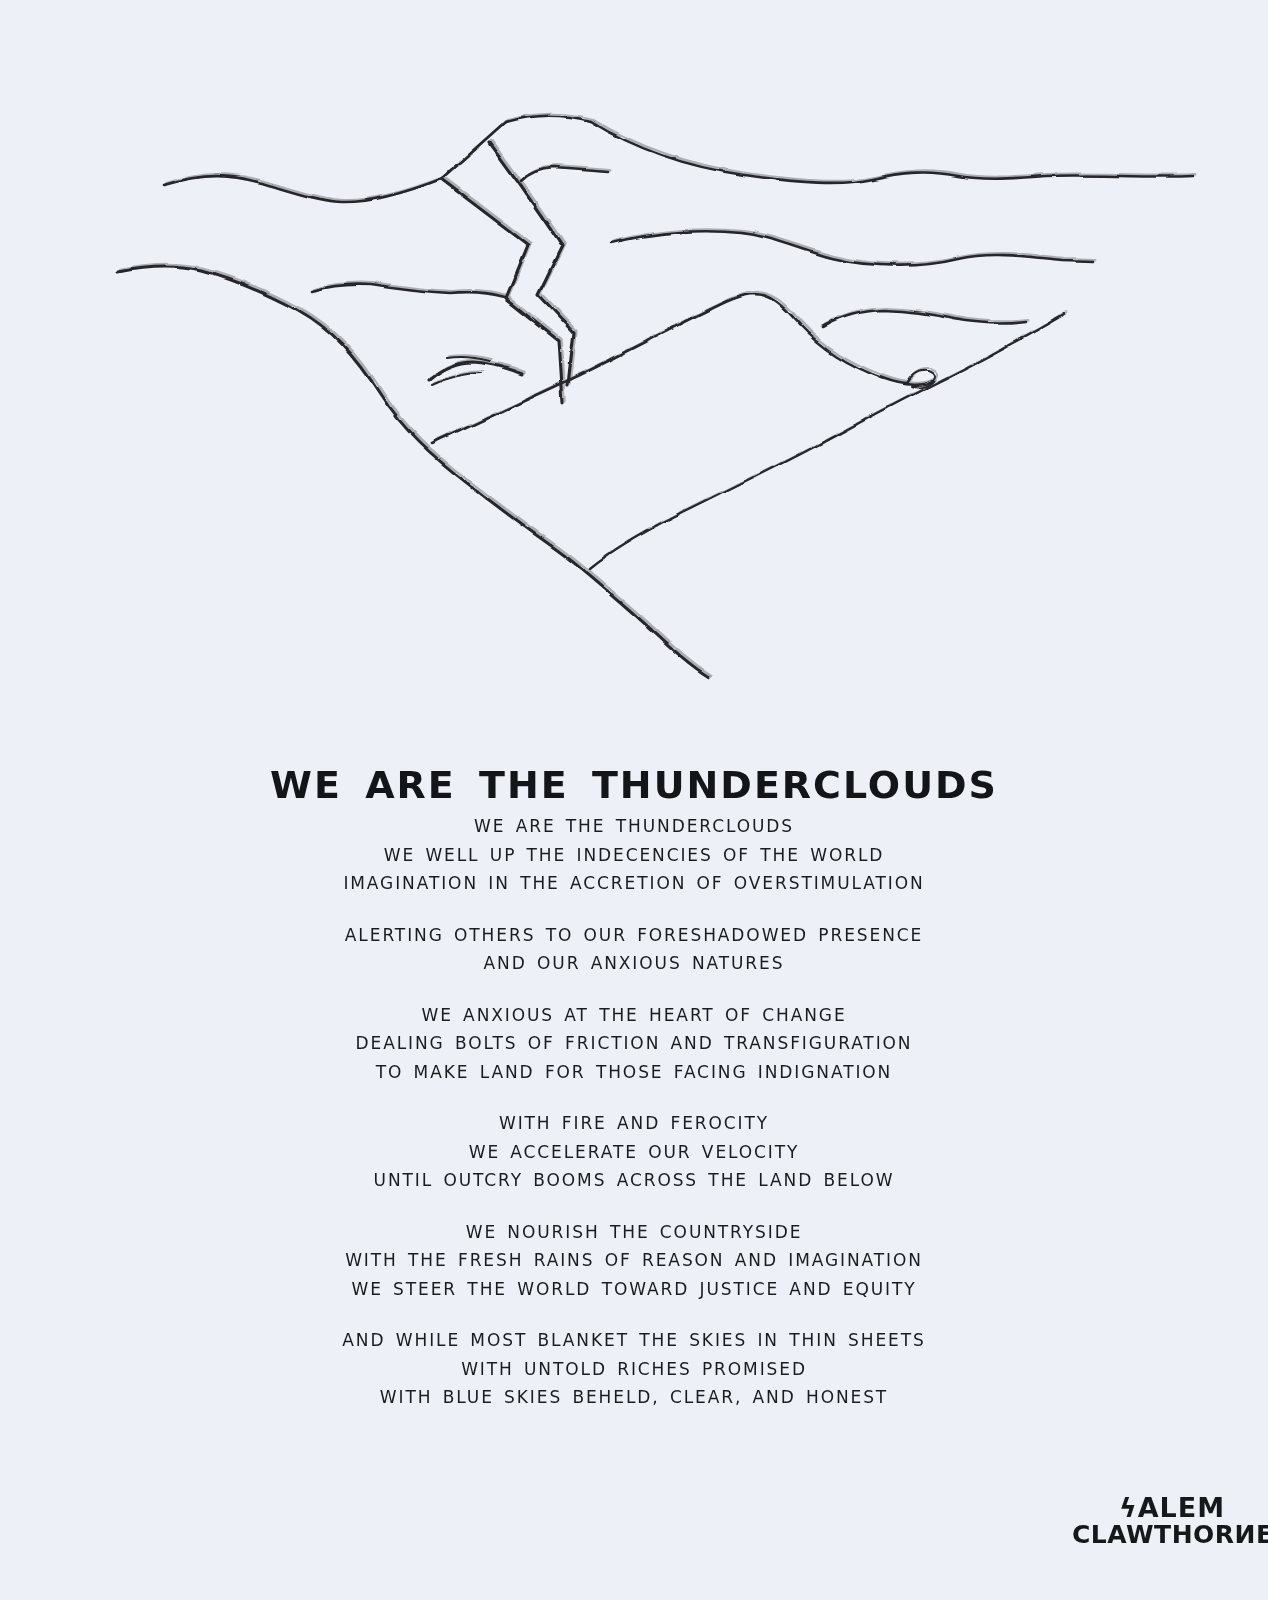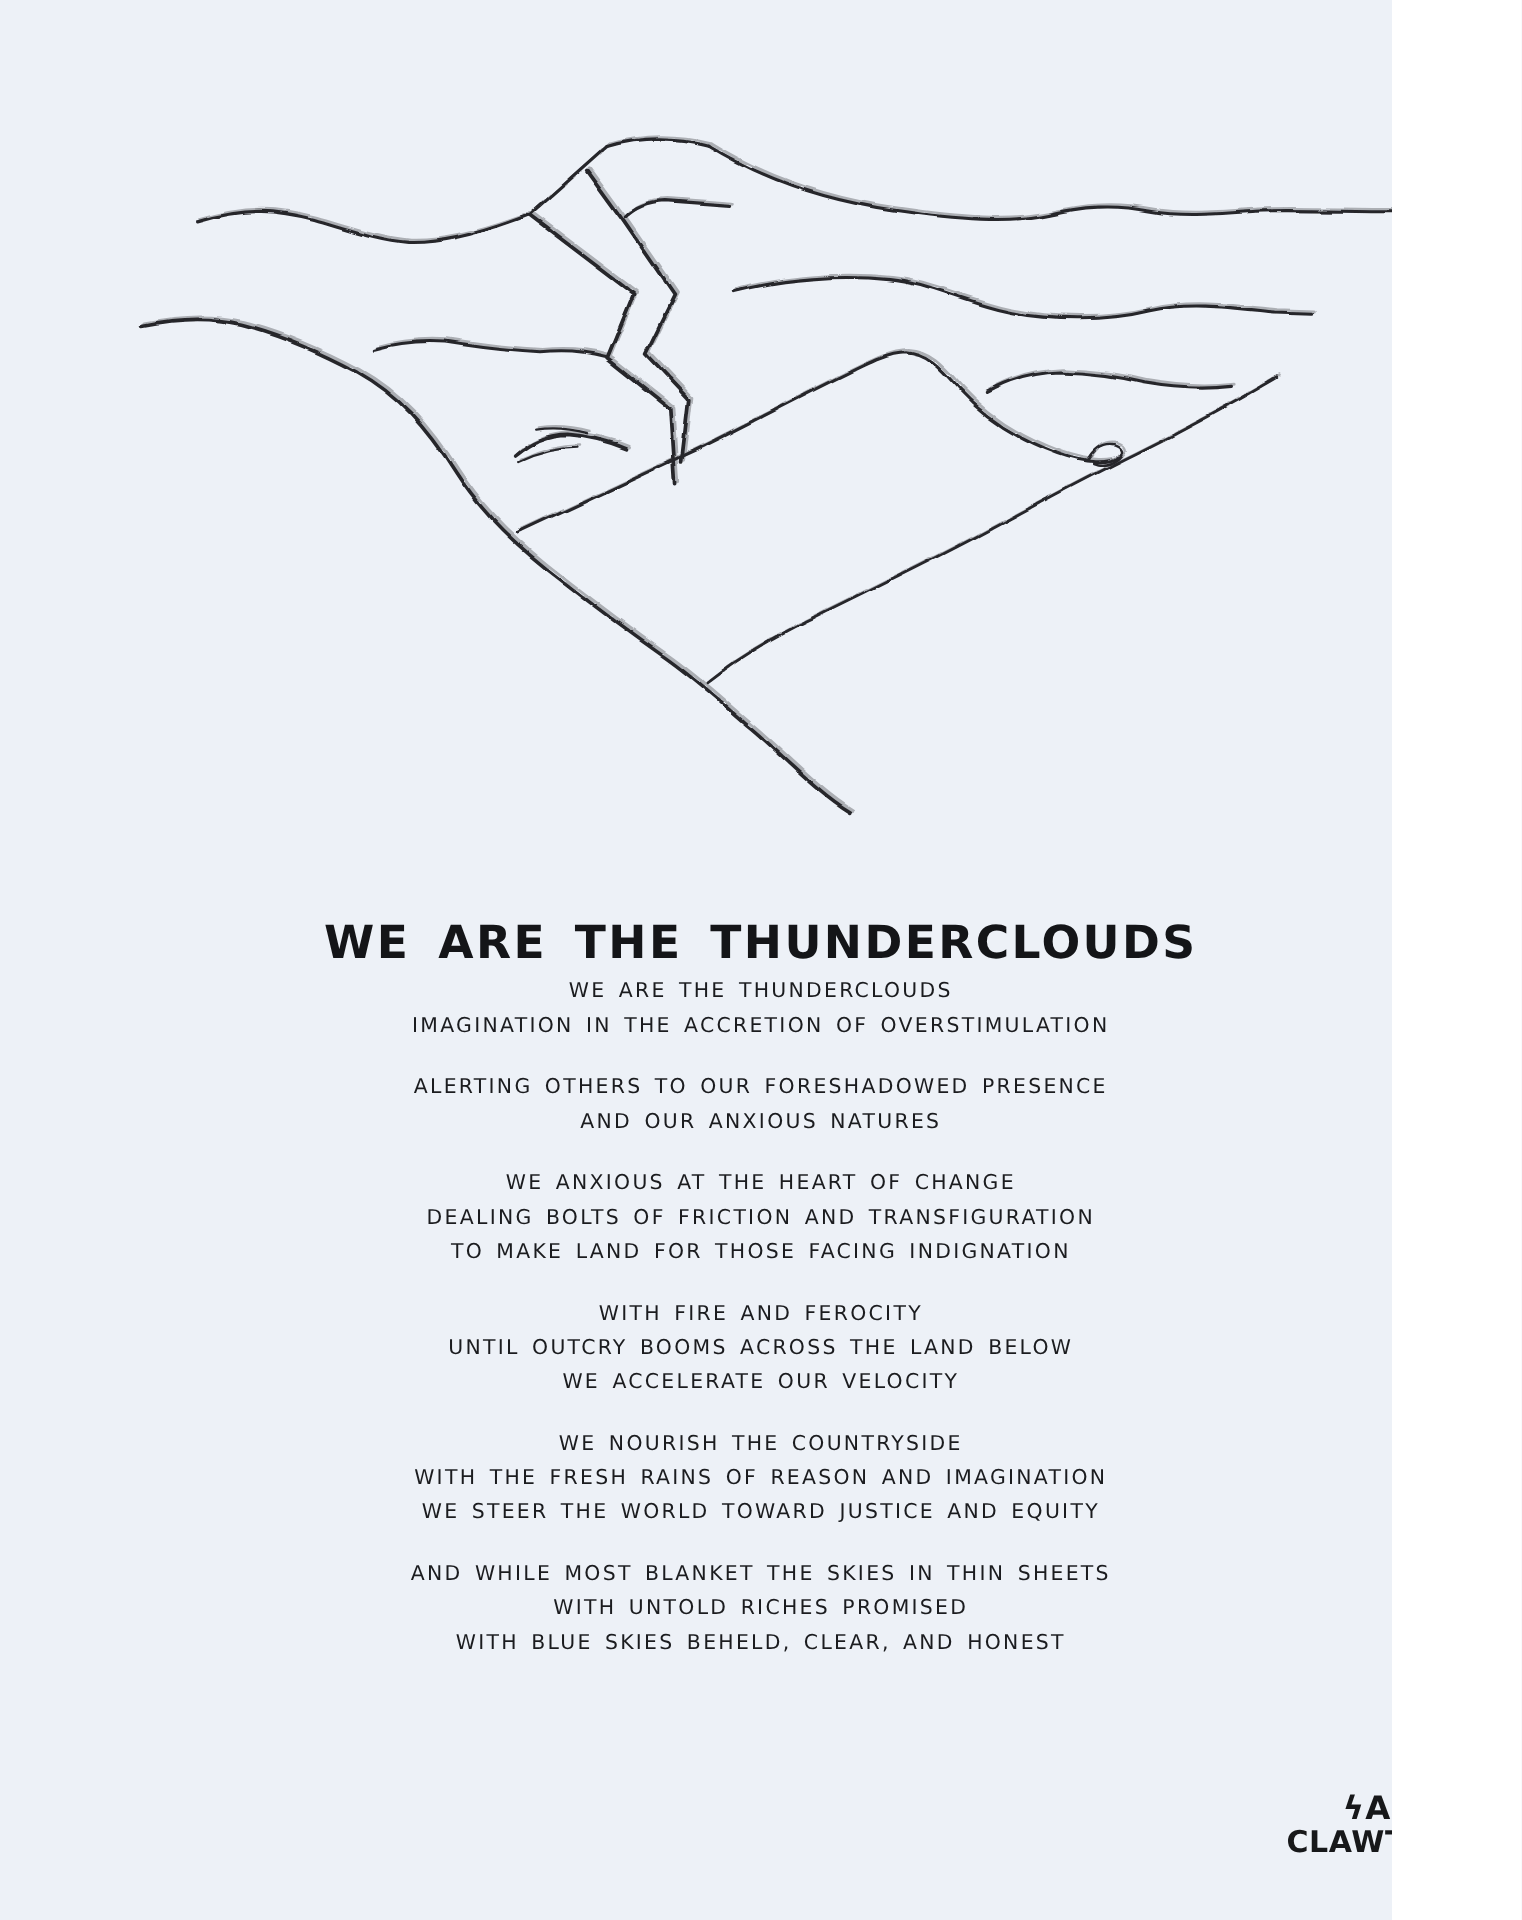--- a/index.html
+++ b/index.html
@@ -1,18 +1,18 @@
 <!DOCTYPE html>
 <html><head>
 <meta charset="utf-8">
 <style>
   html,body{margin:0;padding:0;}
   .poster{
     position:relative;
-    width:1160px;height:1600px;
+    width:1268px;height:1600px;
     background:#edf1f7;
     overflow:hidden;
     font-family:"DejaVu Sans","Liberation Sans",sans-serif;
     color:#1b1c1f;
   }
   .sketch{
     position:absolute;top:0;left:0;width:1268px;height:720px;
   }
   .sketch path{
     fill:none;
@@ -88,35 +88,36 @@
       <path class="w-cloud" d="M312,291 Q340,283 370,285 Q414,292 450,294 Q479,291 505,298"></path>
     </g>
     <use href="#sketch-strokes" transform="translate(2.2,-1.8)" opacity="0.32"></use>
   </svg>
 
   <h1 class="title">WE ARE THE THUNDERCLOUDS</h1>
 
   <div class="poem">
     <div class="stanza">
       <div class="line">WE ARE THE THUNDERCLOUDS</div>
+      <div class="line">WE WELL UP THE INDECENCIES OF THE WORLD</div>
       <div class="line">IMAGINATION IN THE ACCRETION OF OVERSTIMULATION</div>
     </div>
     <div class="stanza">
       <div class="line">ALERTING OTHERS TO OUR FORESHADOWED PRESENCE</div>
       <div class="line">AND OUR ANXIOUS NATURES</div>
     </div>
     <div class="stanza">
       <div class="line">WE ANXIOUS AT THE HEART OF CHANGE</div>
       <div class="line">DEALING BOLTS OF FRICTION AND TRANSFIGURATION</div>
       <div class="line">TO MAKE LAND FOR THOSE FACING INDIGNATION</div>
     </div>
     <div class="stanza">
       <div class="line">WITH FIRE AND FEROCITY</div>
+      <div class="line">WE ACCELERATE OUR VELOCITY</div>
       <div class="line">UNTIL OUTCRY BOOMS ACROSS THE LAND BELOW</div>
-      <div class="line">WE ACCELERATE OUR VELOCITY</div>
     </div>
     <div class="stanza">
       <div class="line">WE NOURISH THE COUNTRYSIDE</div>
       <div class="line">WITH THE FRESH RAINS OF REASON AND IMAGINATION</div>
       <div class="line">WE STEER THE WORLD TOWARD JUSTICE AND EQUITY</div>
     </div>
     <div class="stanza">
       <div class="line">AND WHILE MOST BLANKET THE SKIES IN THIN SHEETS</div>
       <div class="line">WITH UNTOLD RICHES PROMISED</div>
       <div class="line">WITH BLUE SKIES BEHELD, CLEAR, AND HONEST</div>

